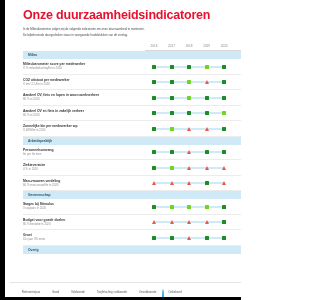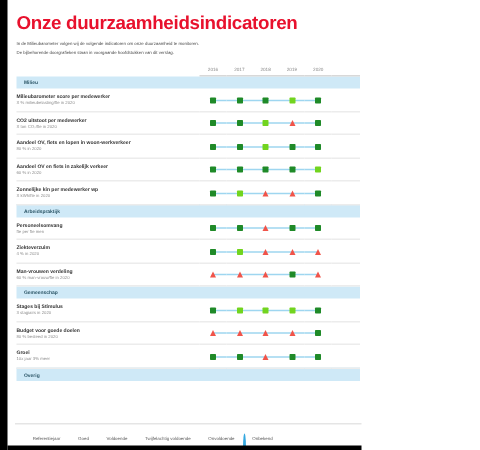--- a/index.html
+++ b/index.html
@@ -9,20 +9,21 @@
     font-family:"Liberation Sans", sans-serif;
     color:#3c3c3c;
     -webkit-font-smoothing:antialiased;
   }
   .page{
     position:relative;width:256px;height:300px;
     box-sizing:border-box;
     border-left:5px solid #000;
     border-right:5px solid #0f172a;
     background:#fff;
+    padding-left:12px;
   }
   .inner{padding:6px 6px 0 6px;}
 
   .title{
     font-size:12.5px;
     font-weight:bold;
     color:#e8112d;
     letter-spacing:-0.2px;
     margin:3px 0 4px 0;
     line-height:1.05;

